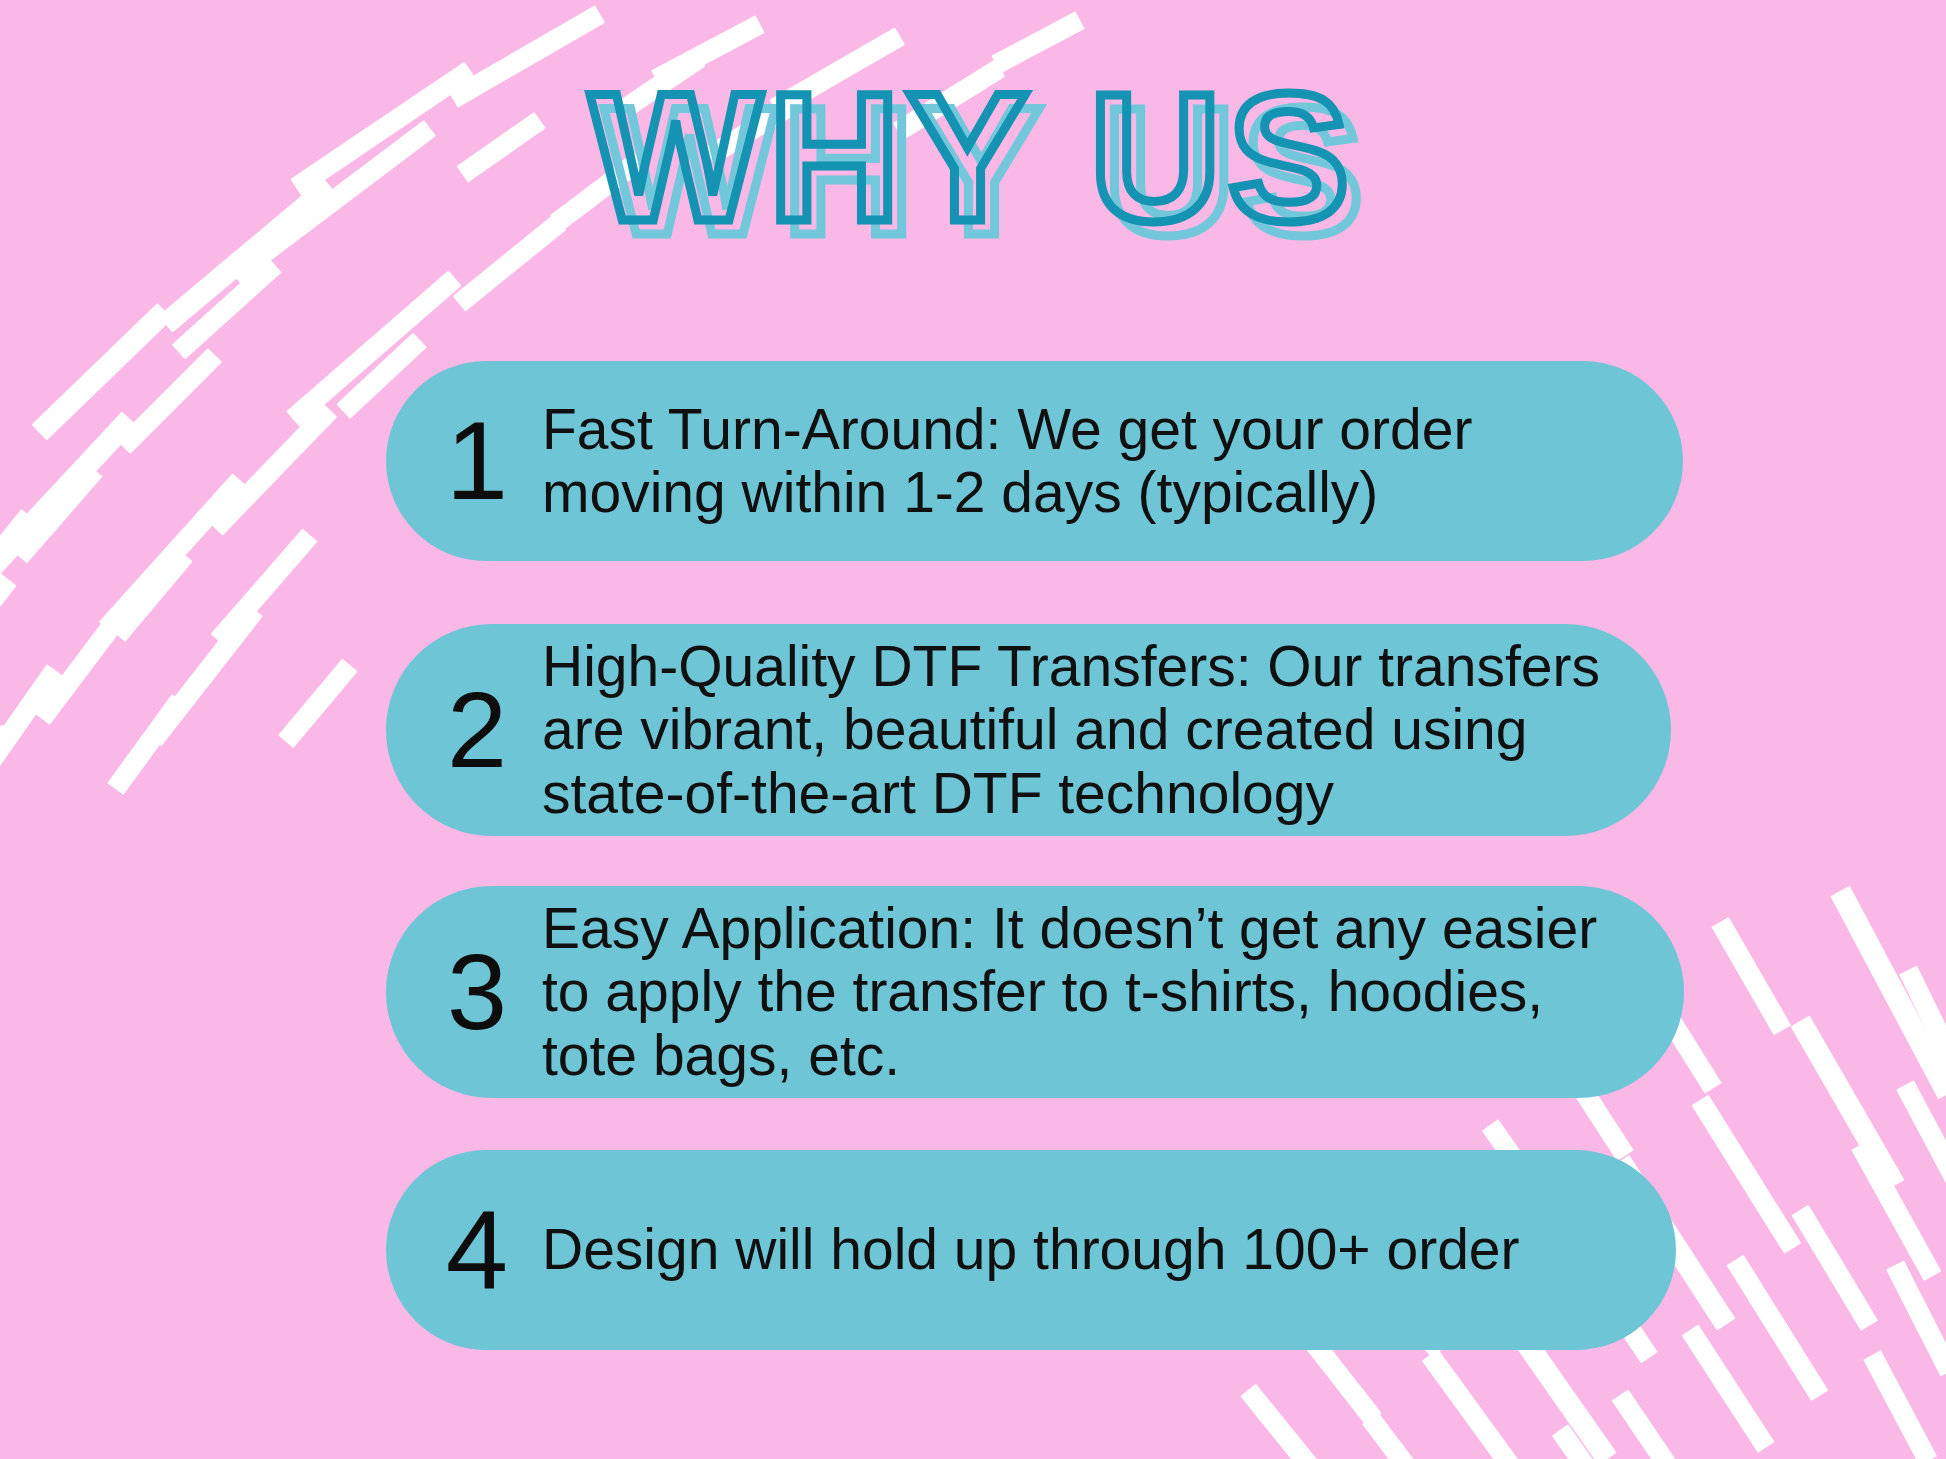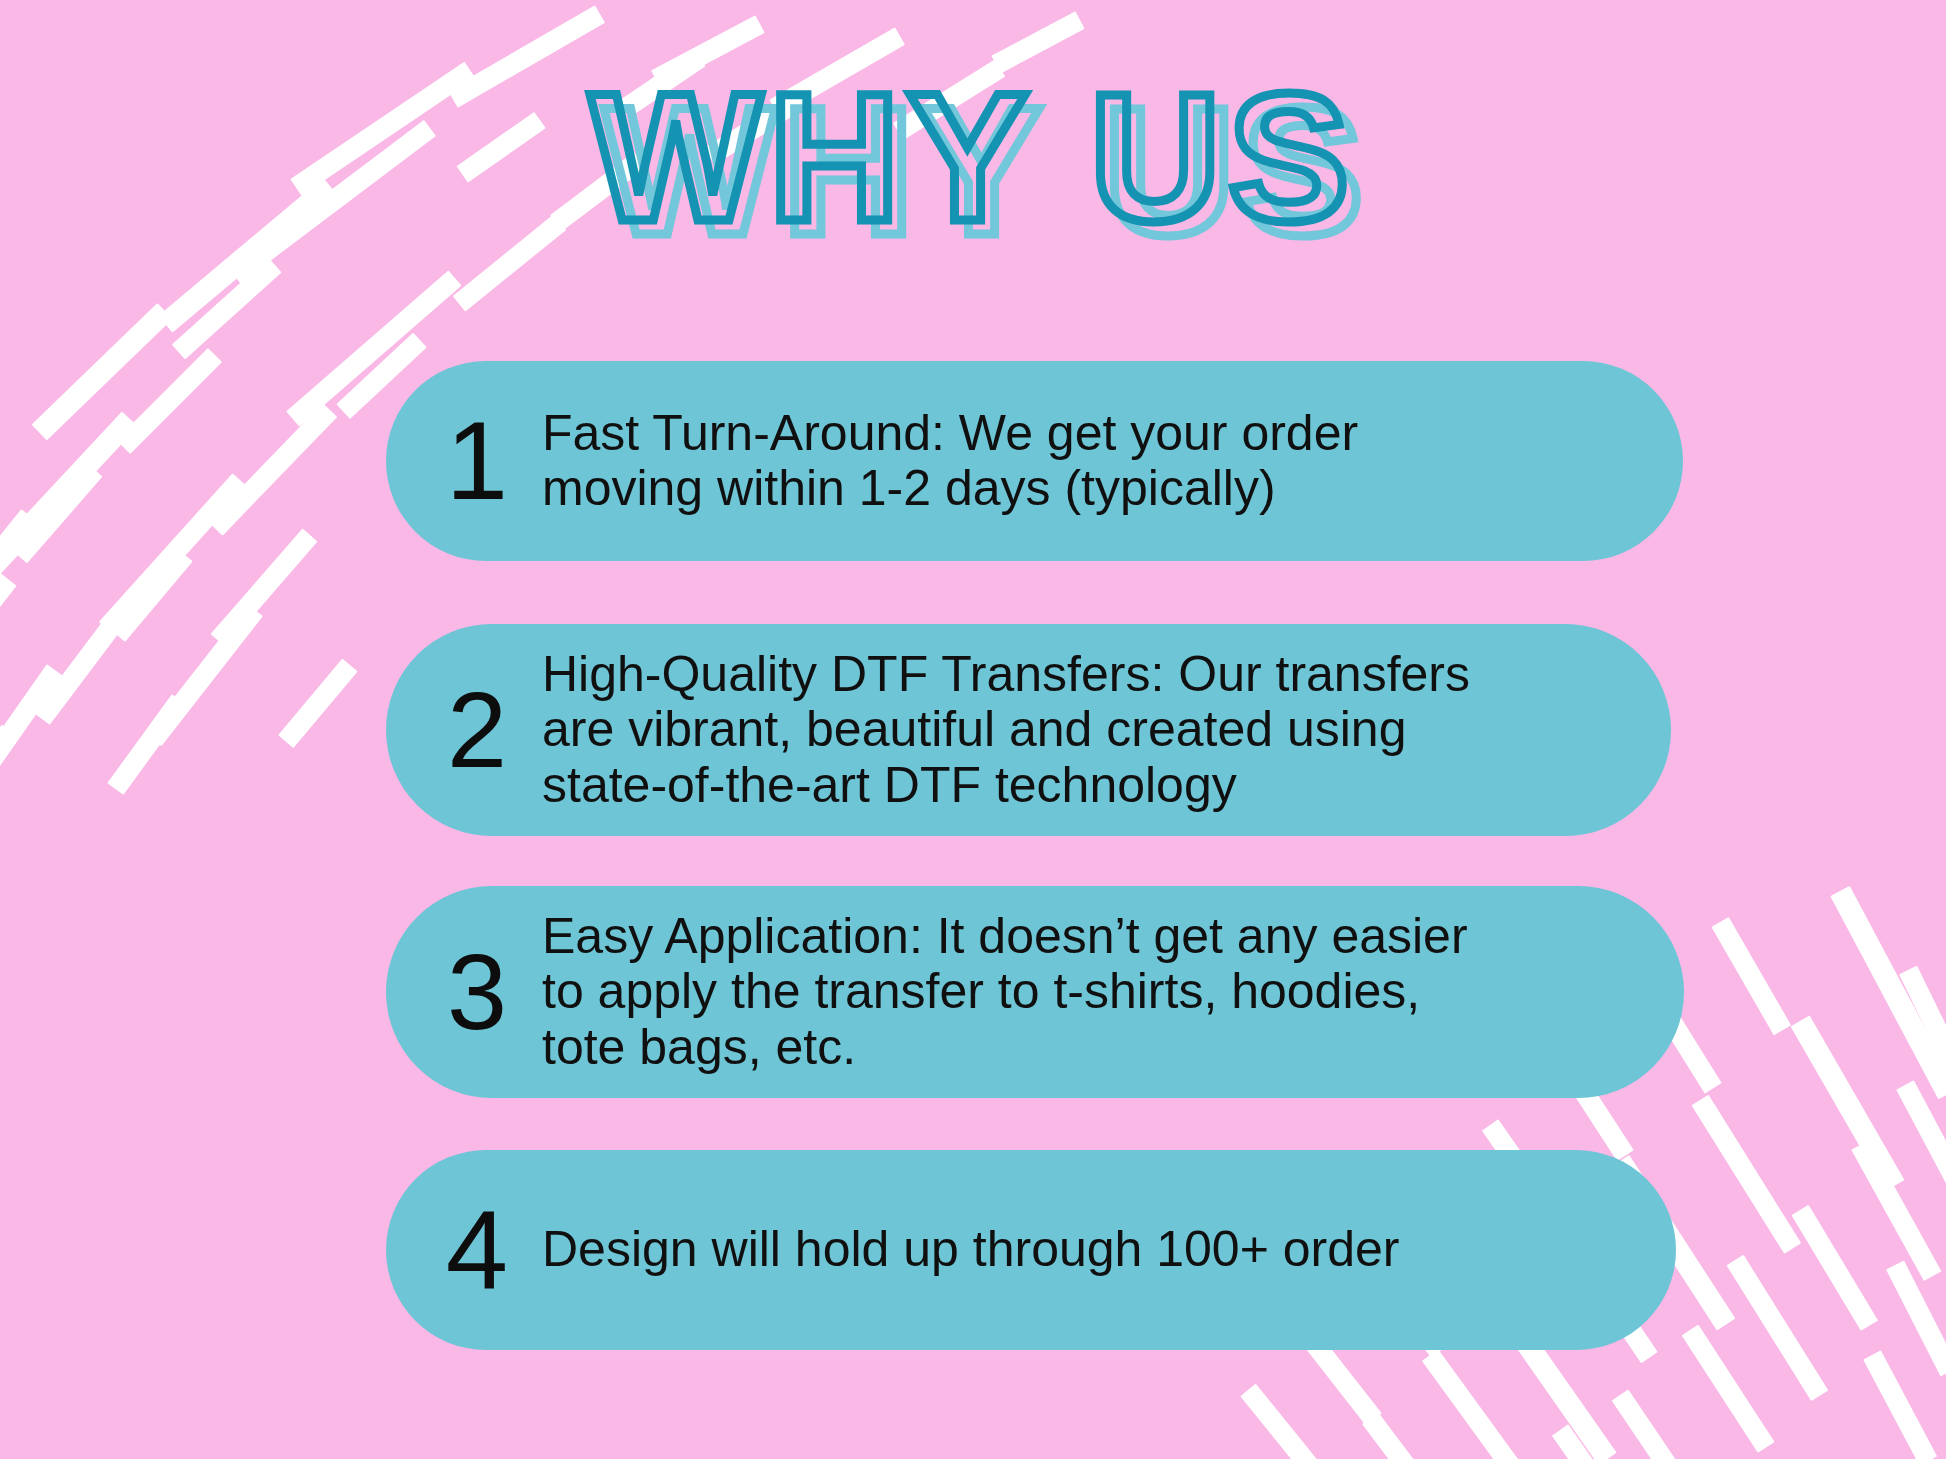--- a/index.html
+++ b/index.html
@@ -90,21 +90,21 @@
     line-height: 1;
     color: #0d0d0d;
     text-align: center;
     width: 86px;
     margin-left: 48px;
   }
   .row-text {
     flex: 1 1 auto;
     font-family: "Liberation Sans", sans-serif;
     font-weight: 400;
-    font-size: 50px;
+    font-size: 57px;
     line-height: 1.11;
     color: #101010;
     margin-left: 22px;
     padding-right: 40px;
     white-space: pre-line;
   }
 
   
   #row-1 { top: 361px;  height: 200px; width: 1297px; border-radius: 100px 100px 100px 100px; }
   #row-2 { top: 624px;  height: 212px; width: 1285px; border-radius: 106px 106px 106px 106px; }

